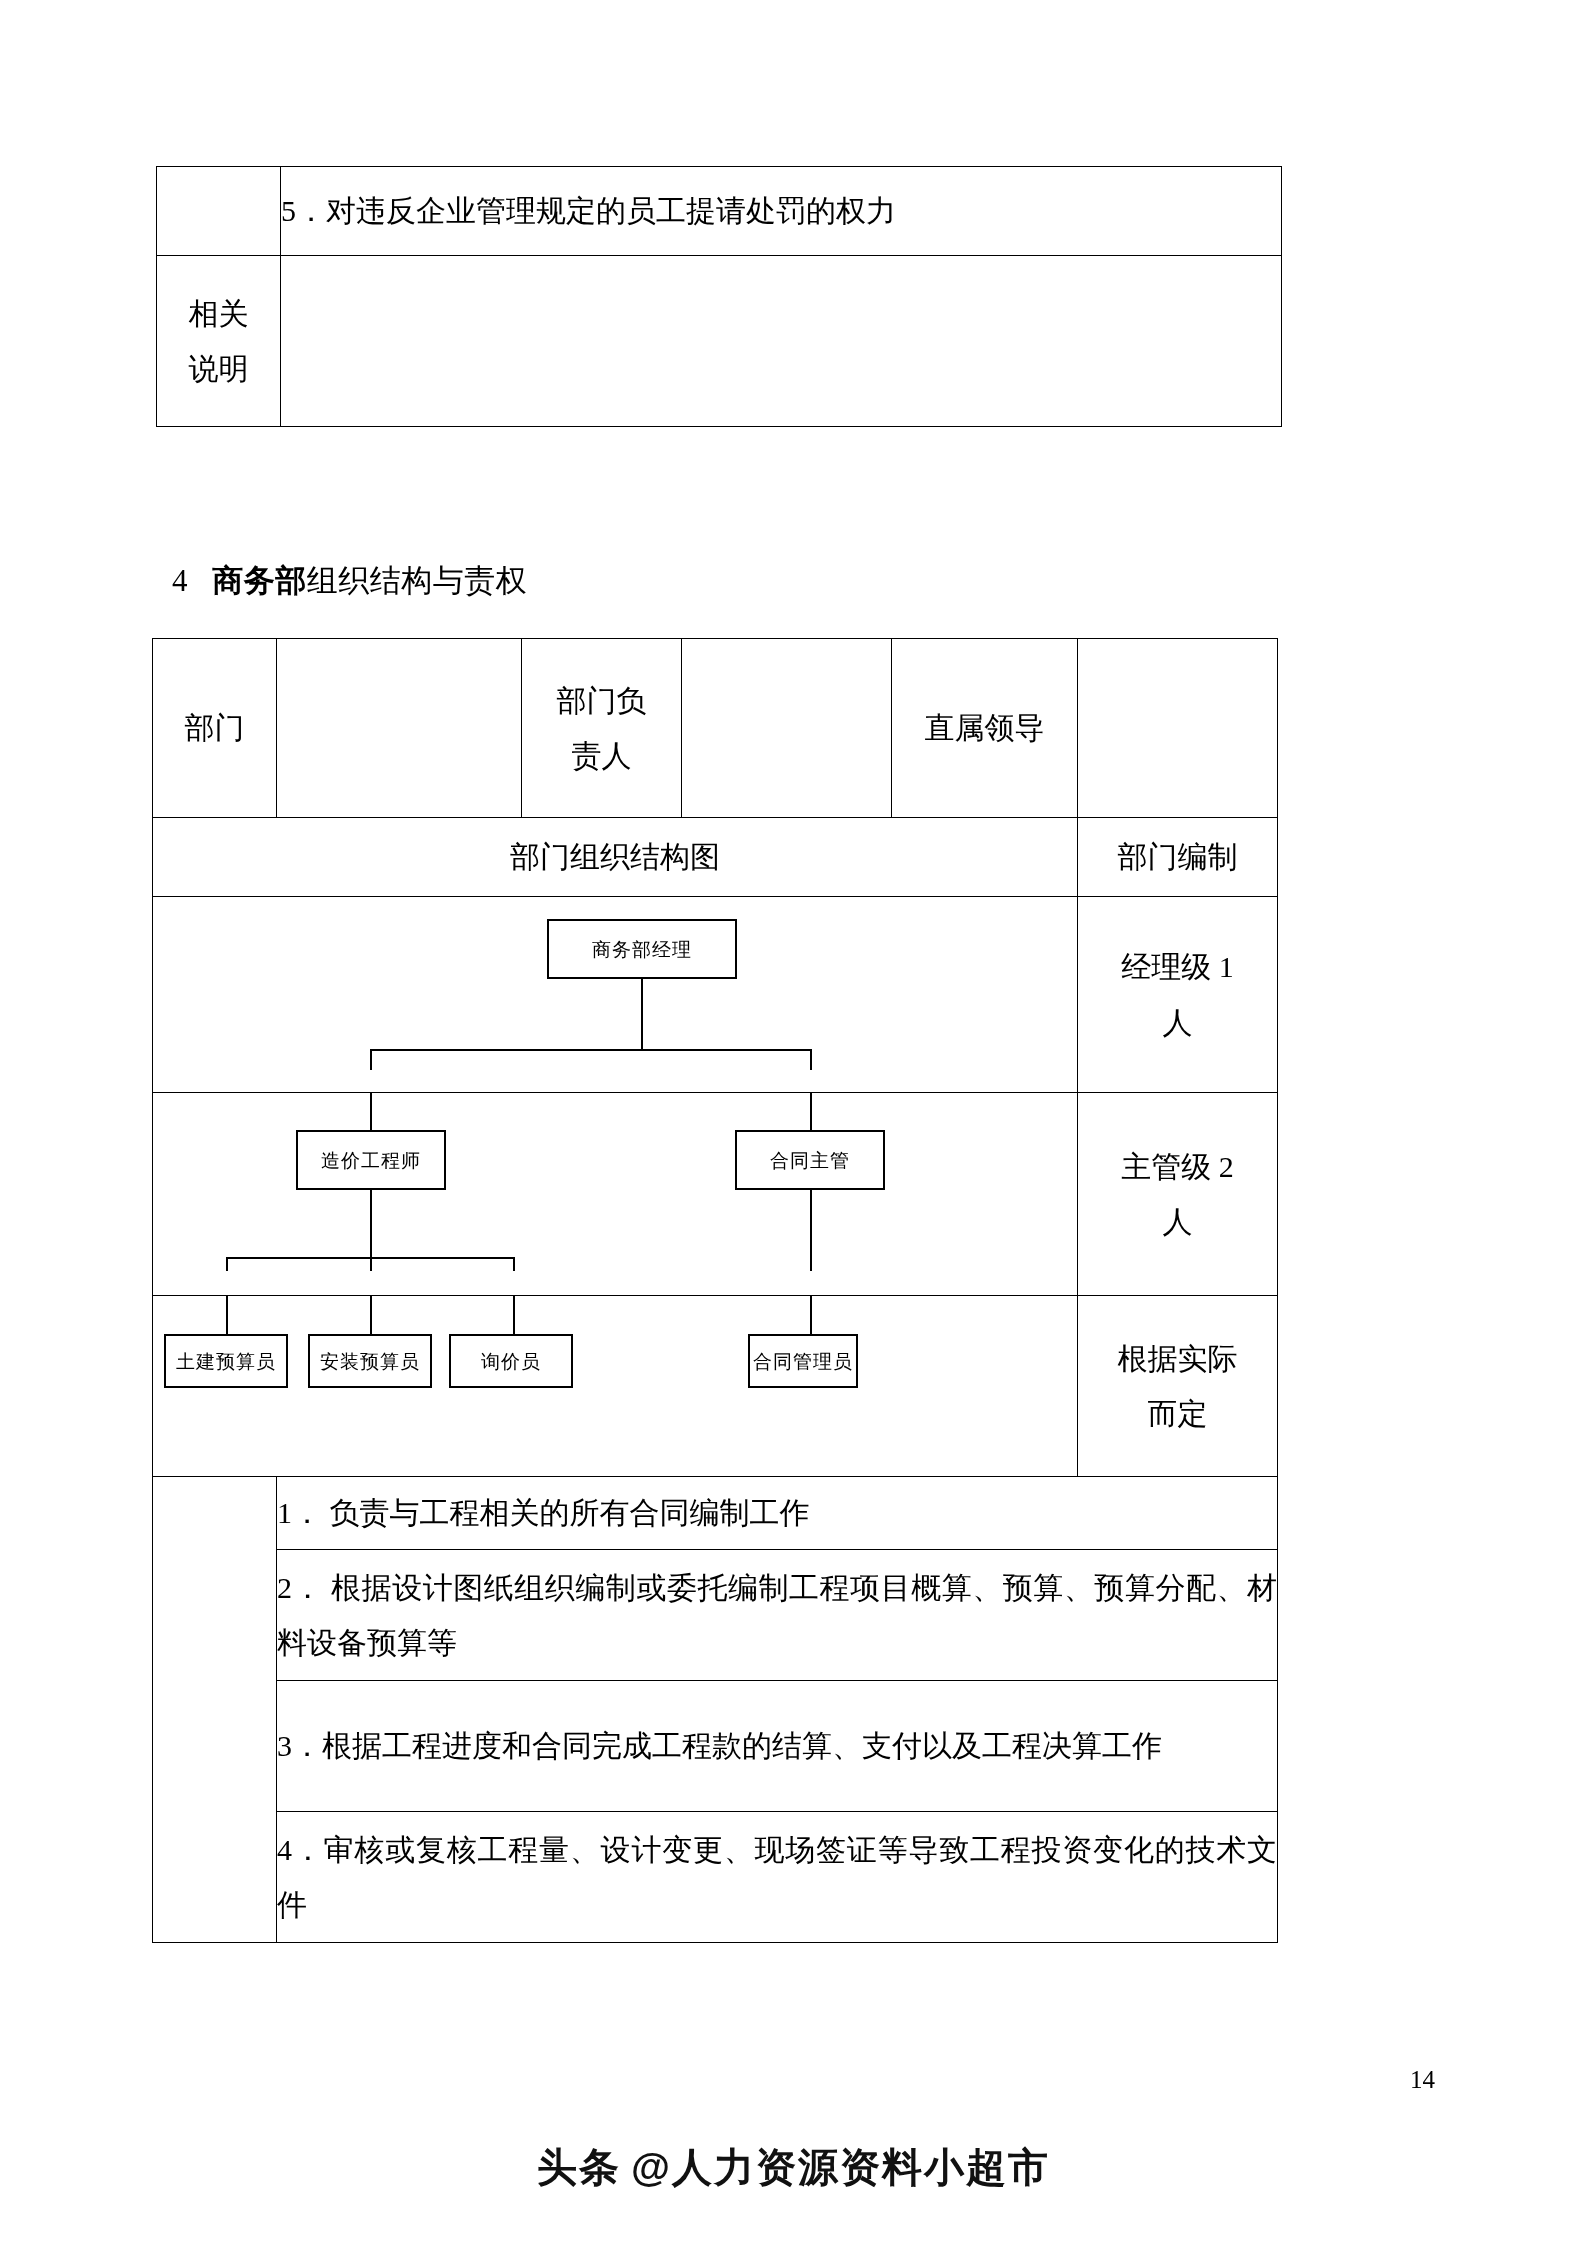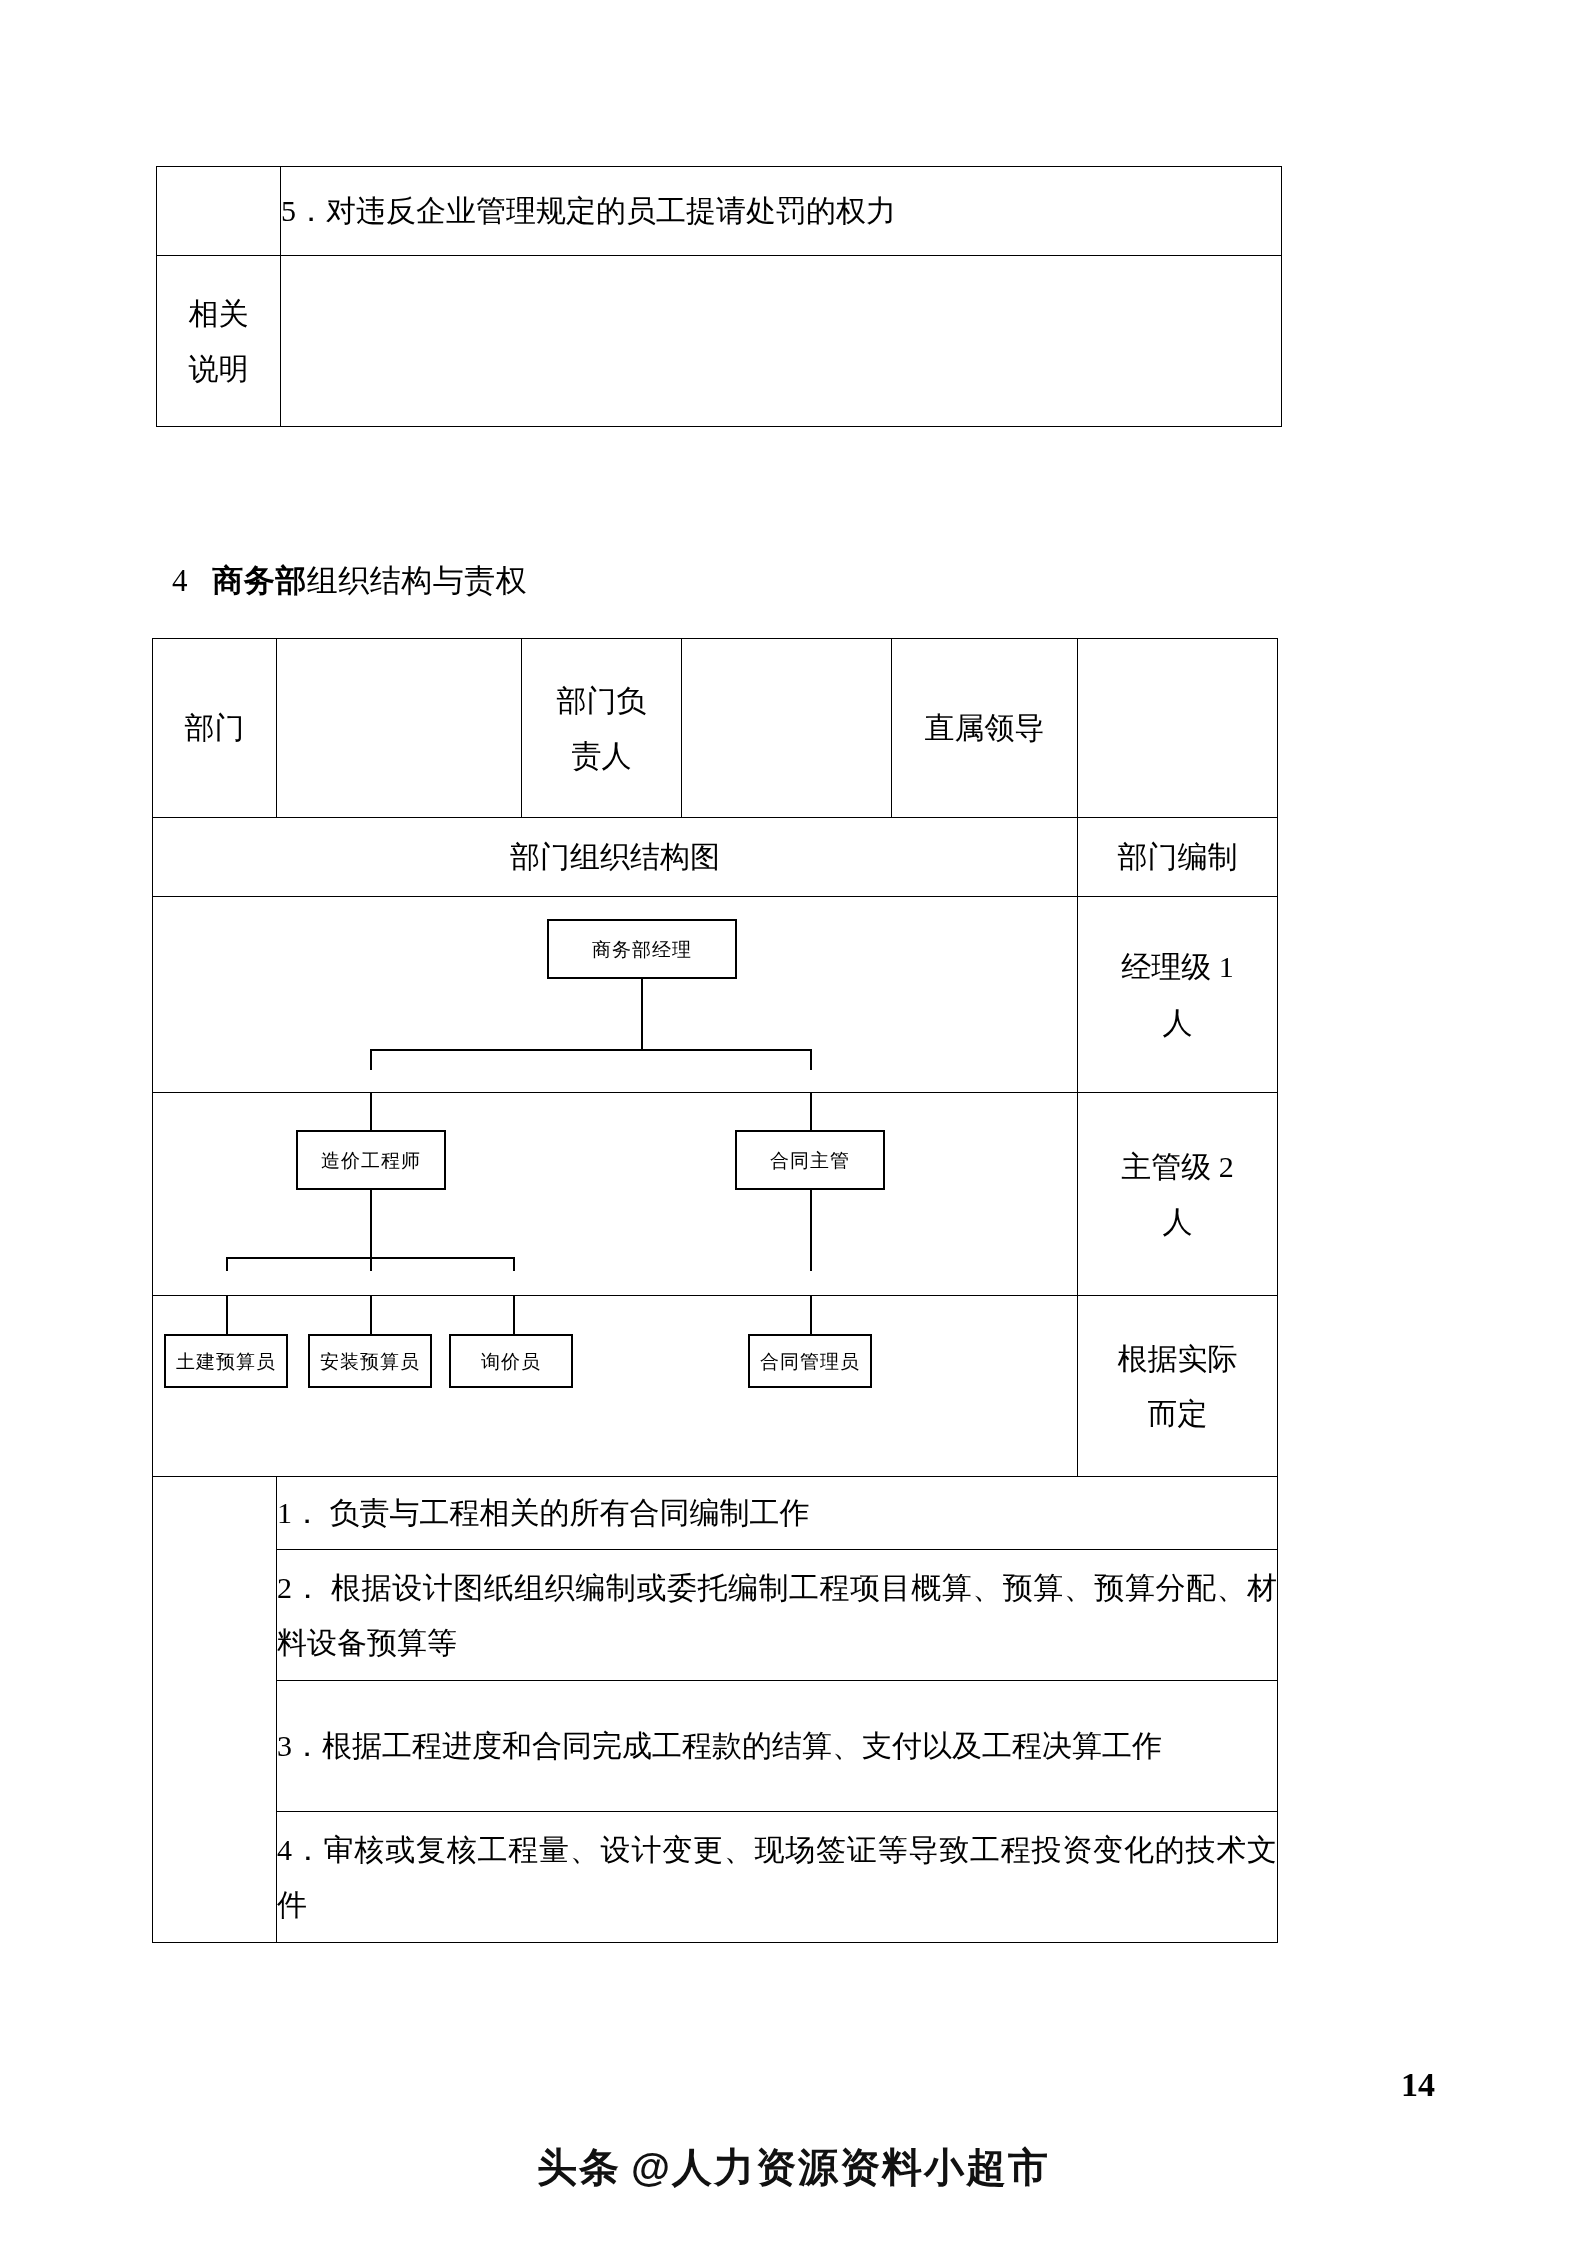--- a/index.html
+++ b/index.html
@@ -95,23 +95,22 @@
     line-height:1.95;
     padding:8px 18px 8px 22px;
     text-align:justify;
   }
 
   
   .pagenum{
     position:absolute;
     right:152px;
     top:2066px;
-    font-size:34px;
-    font-family:"Liberation Serif","DejaVu Serif",serif;
-    font-weight:bold;
+    font-size:25px;
+    font-family:"Liberation Serif","DejaVu Serif",serif;
   }
 
   
   .watermark{
     position:absolute;
     left:0;right:0;
     top:2140px;
     text-align:center;
     font-size:40px;
     font-weight:bold;
@@ -228,21 +227,21 @@
         <td colspan="5" style="height:180px;position:relative;padding:0;">
           <div class="chartzone">
             <div class="conn vline" style="left:73px;top:0;height:38px;"></div>
             <div class="conn vline" style="left:217px;top:0;height:38px;"></div>
             <div class="conn vline" style="left:360px;top:0;height:38px;"></div>
             <div class="conn vline" style="left:657px;top:0;height:38px;"></div>
 
             <div class="node" style="left:11px;top:38px;width:124px;height:54px;">土建预算员</div>
             <div class="node" style="left:155px;top:38px;width:124px;height:54px;">安装预算员</div>
             <div class="node" style="left:296px;top:38px;width:124px;height:54px;">询价员</div>
-            <div class="node" style="left:595px;top:38px;width:124px;height:54px;">合同管理员</div>
+            <div class="node" style="left:595px;top:38px;width:110px;height:54px;">合同管理员</div>
           </div>
         </td>
         <td class="staff vmid">
           <div>根据实际</div>
           <div>而定</div>
         </td>
       </tr>
 
       <tr>
         <td rowspan="4" style="border-right:1.6px solid #000;"></td>

